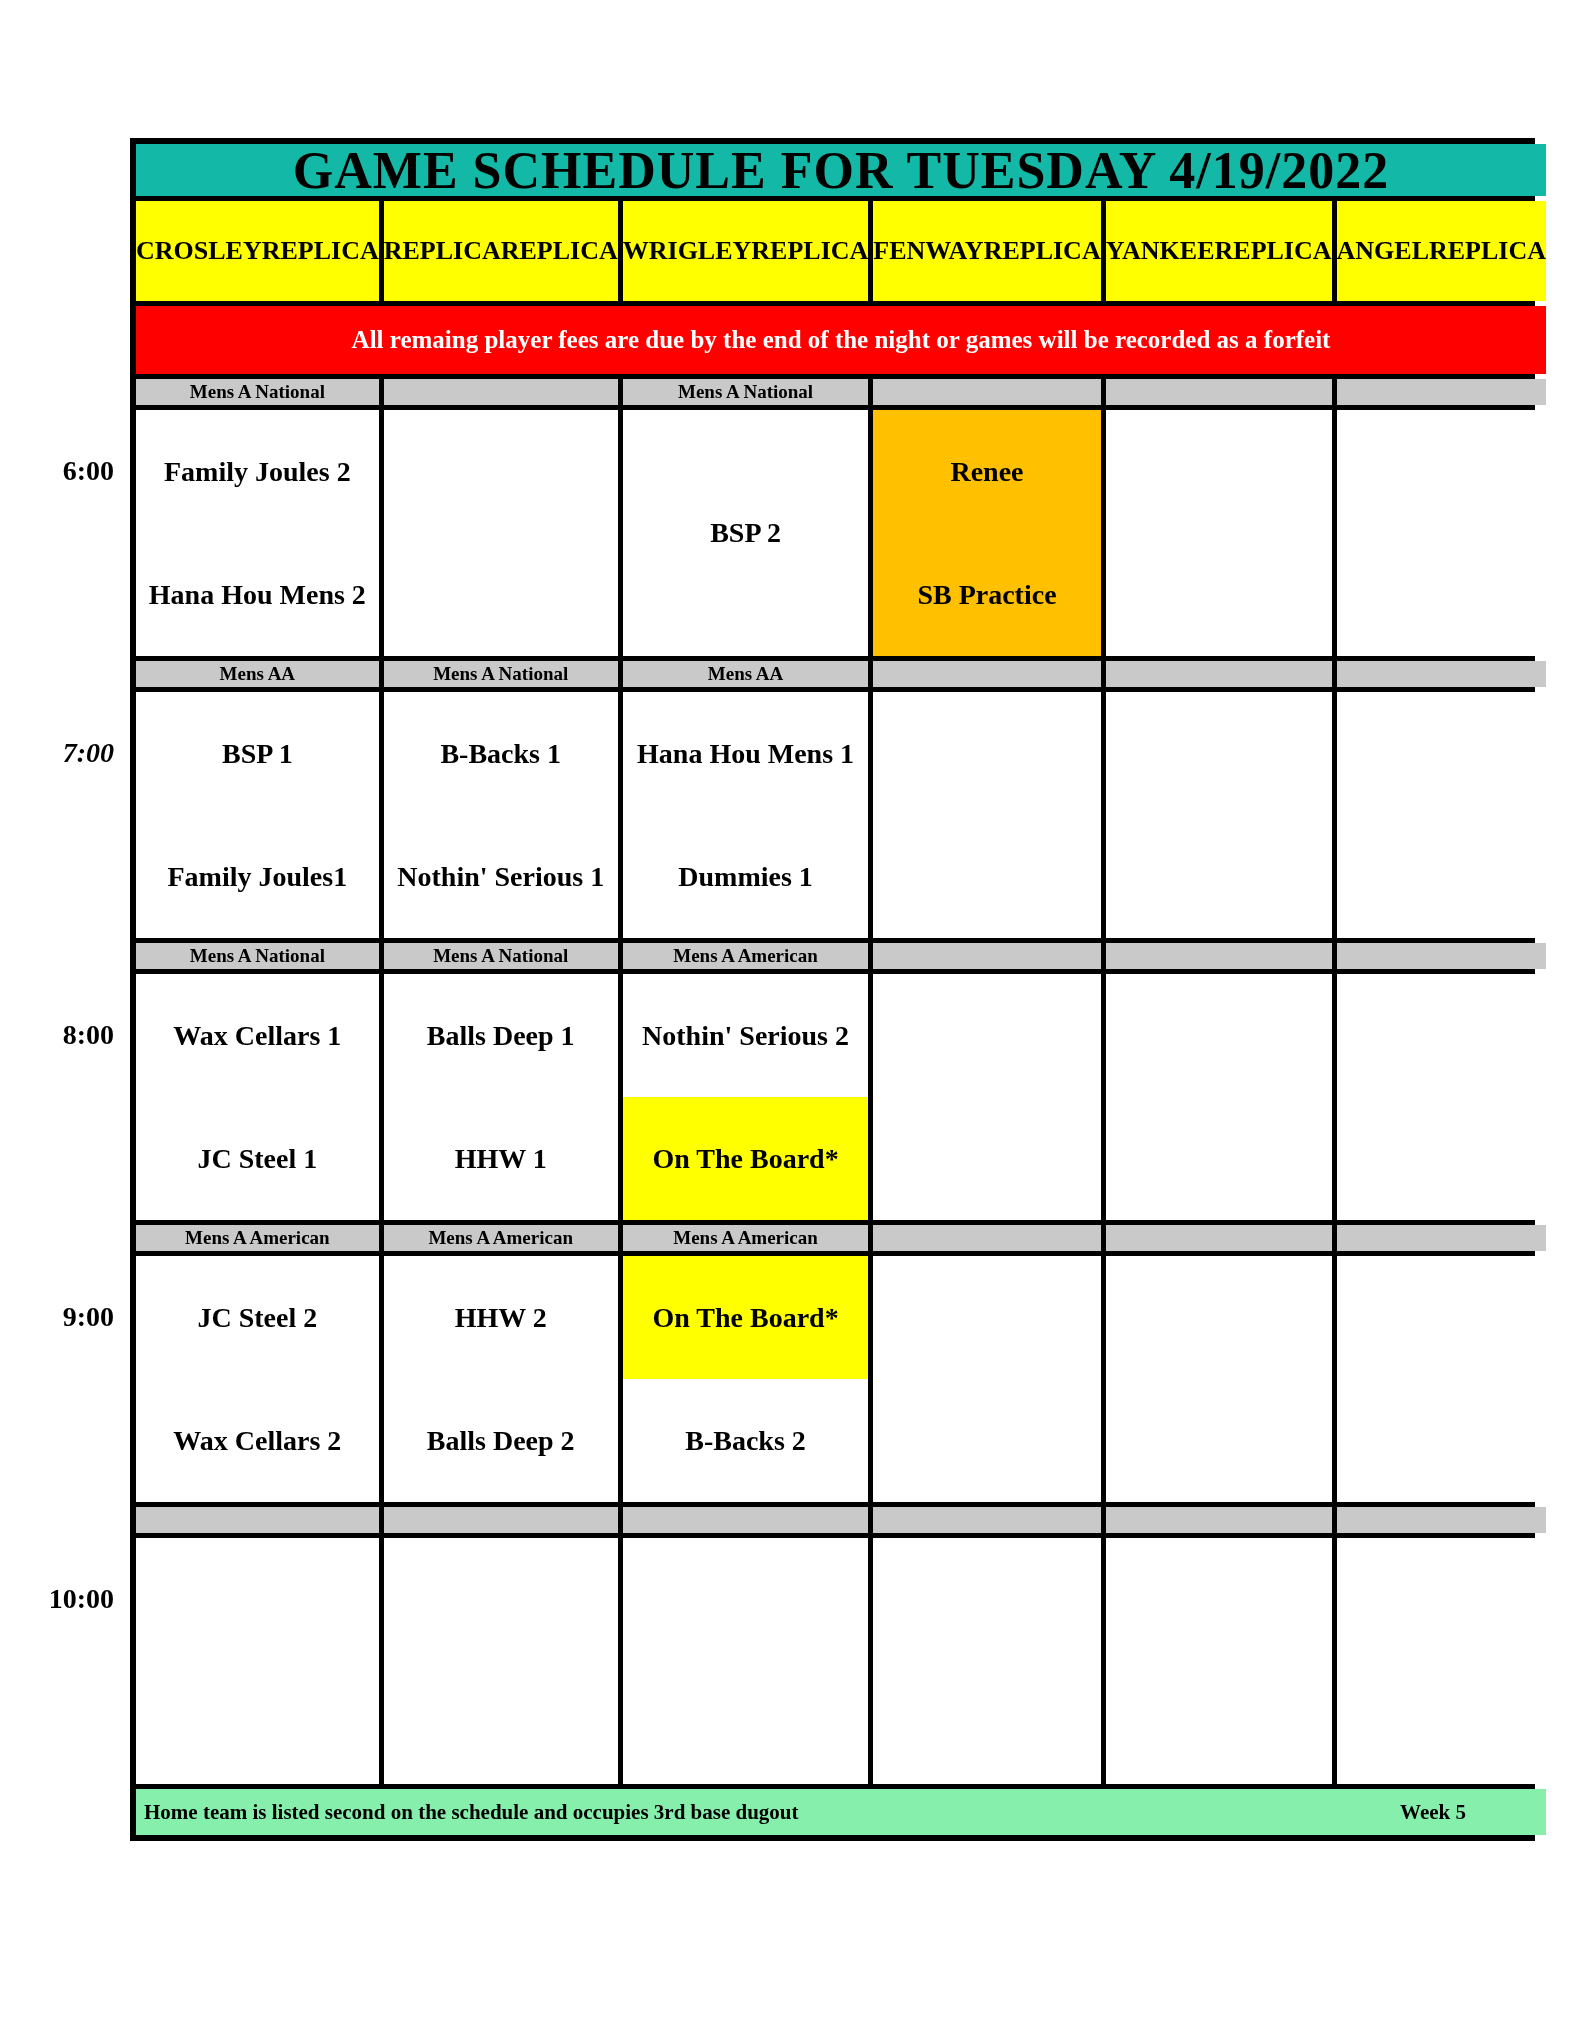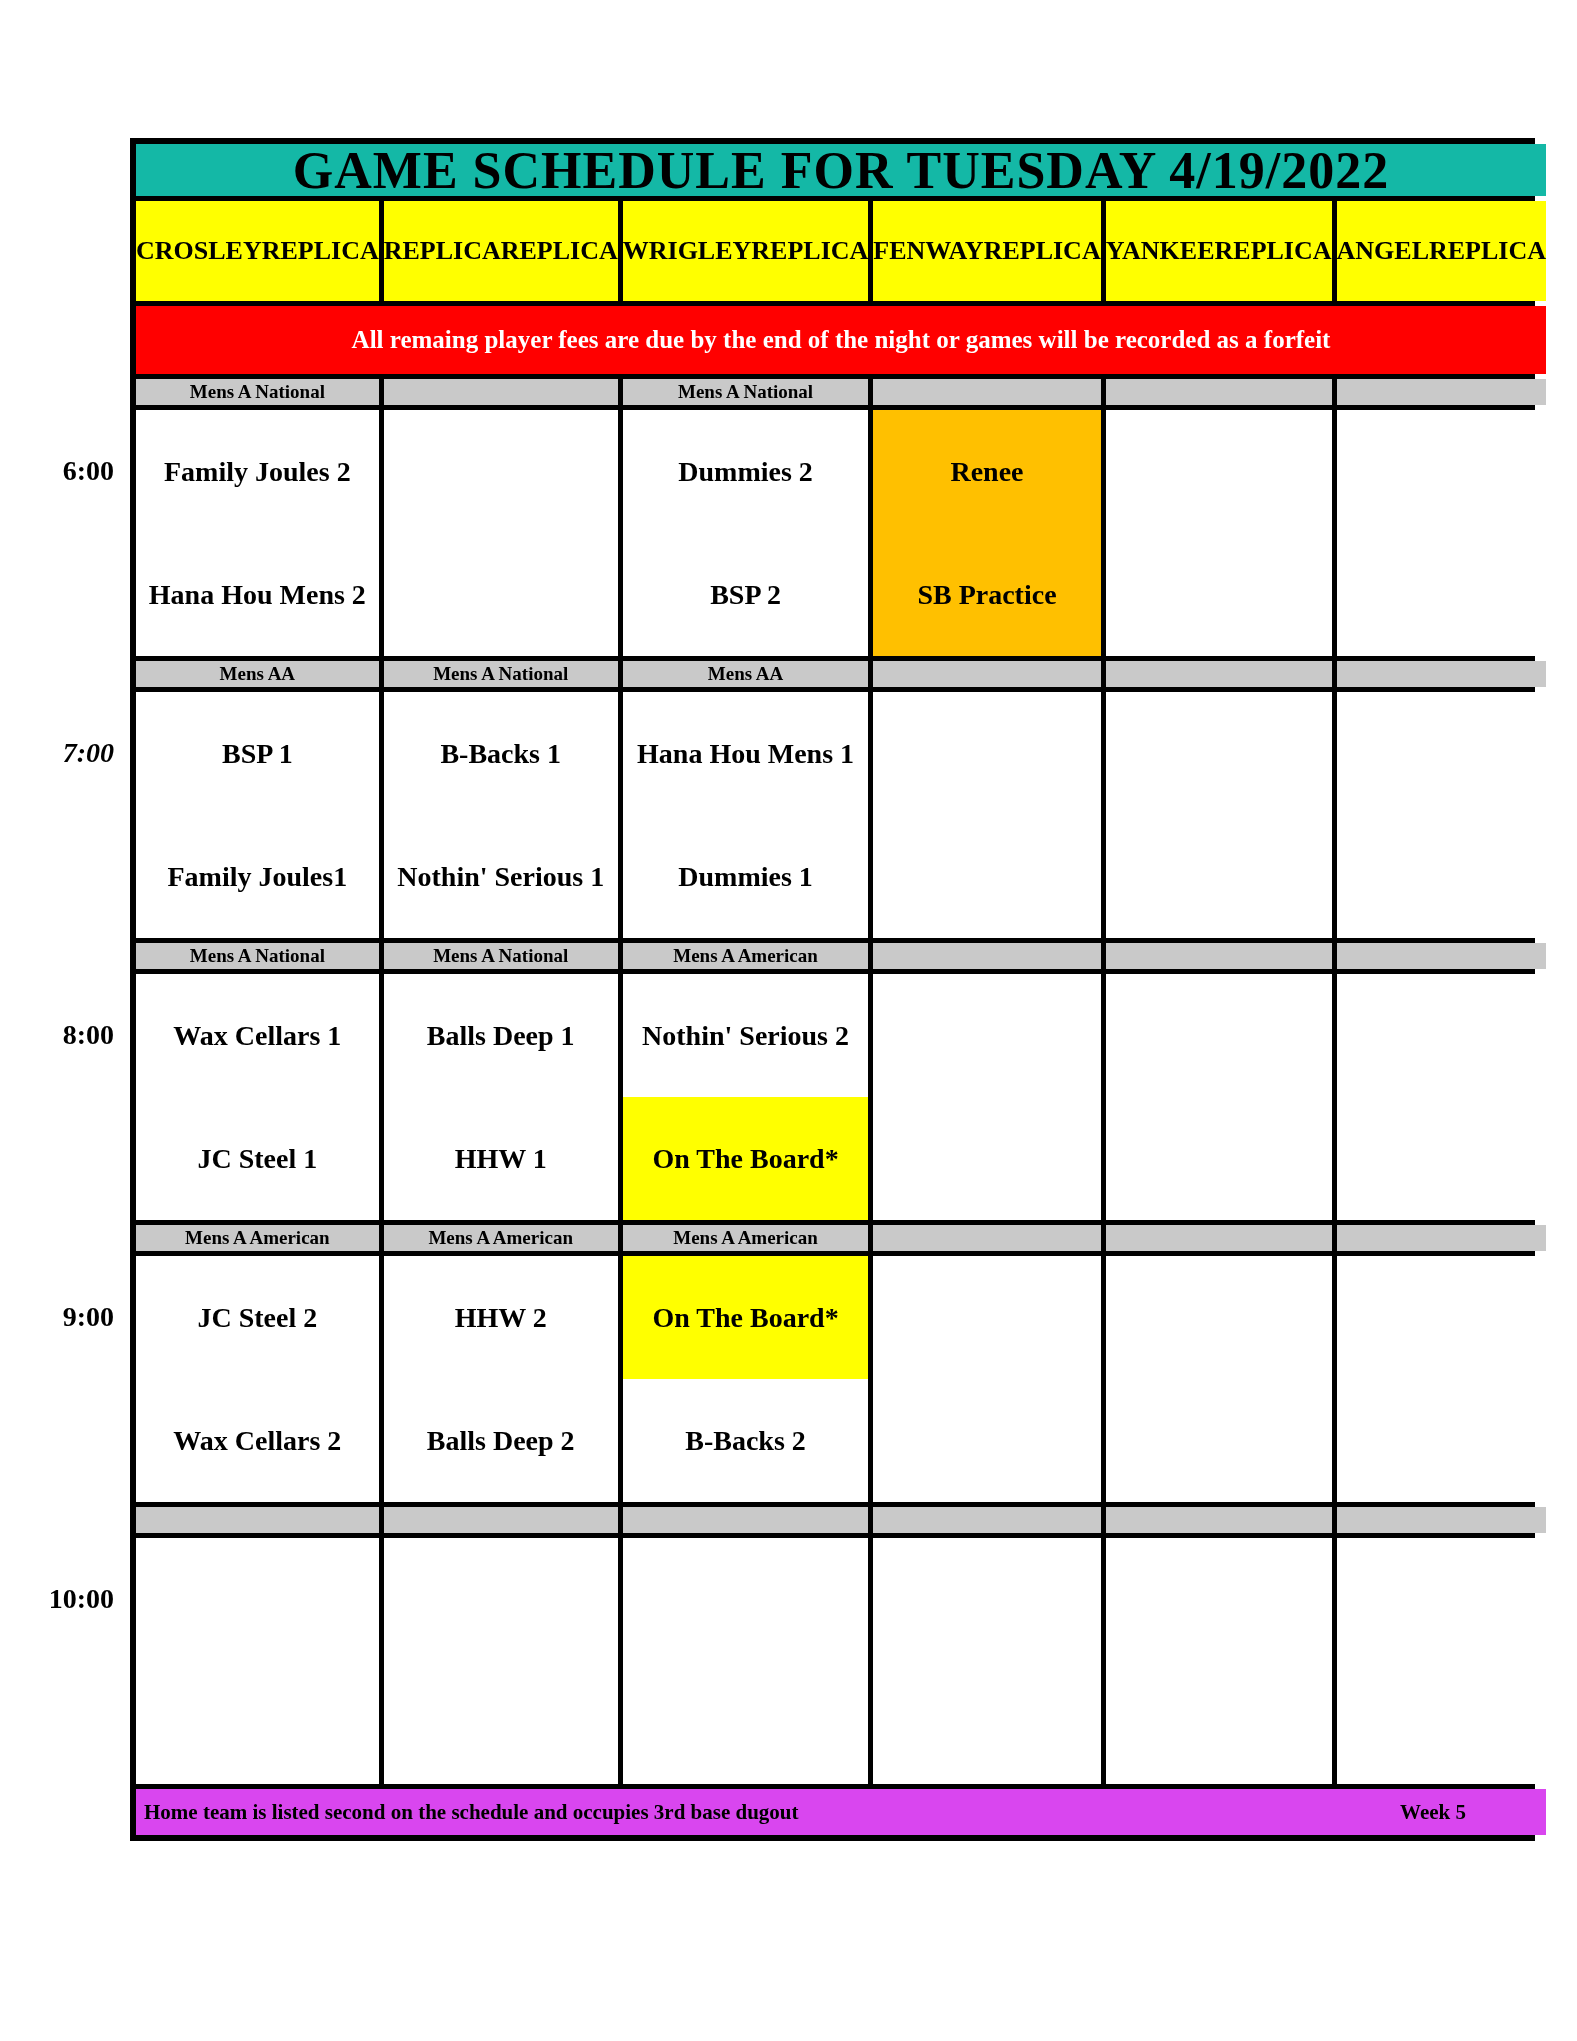--- a/index.html
+++ b/index.html
@@ -58,21 +58,21 @@
   .half {
     flex:1;
     display:flex; align-items:center; justify-content:center;
     font-size:28px;
     text-align:center;
     line-height:1.05;
     padding:0 2px;
   }
   .footer-cell {
     height:46px;
-    background:#d946ef;
+    background:#86efac;
     display:flex; align-items:center; justify-content:space-between;
     padding-left:8px; padding-right:80px;
     font-size:21px;
   }
   
   .time-label {
     position:absolute;
     left:0; width:114px; height:36px;
     text-align:right;
     font-size:28px;
@@ -134,21 +134,20 @@
       <div class="label-cell"></div>
       <div class="game-cell">
         <div class="half">Family Joules 2</div>
         <div class="half">Hana Hou Mens 2</div>
       </div>
       <div class="game-cell">
         <div class="half"></div>
         <div class="half"></div>
       </div>
       <div class="game-cell">
-        <div class="half">Dummies 2</div>
         <div class="half">BSP 2</div>
       </div>
       <div class="game-cell" style="background: rgb(255, 192, 0);">
         <div class="half">Renee</div>
         <div class="half">SB Practice</div>
       </div>
       <div class="game-cell">
         <div class="half"></div>
         <div class="half"></div>
       </div>

